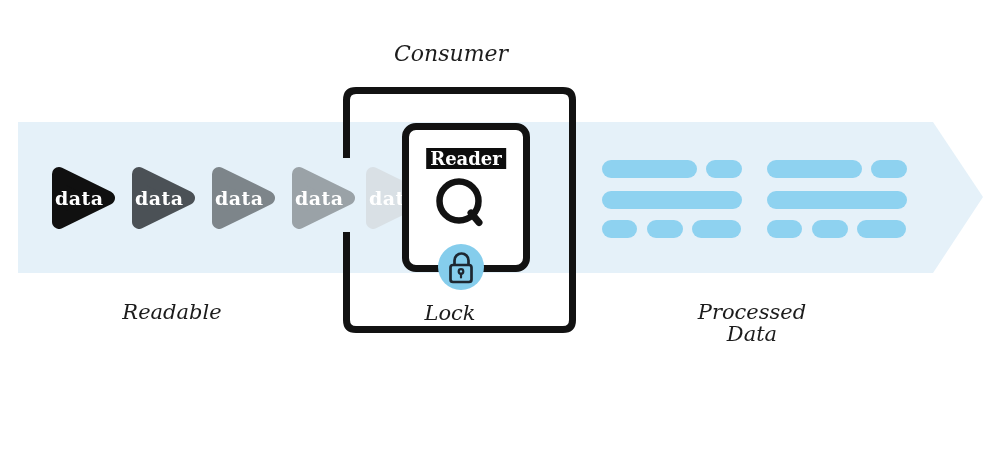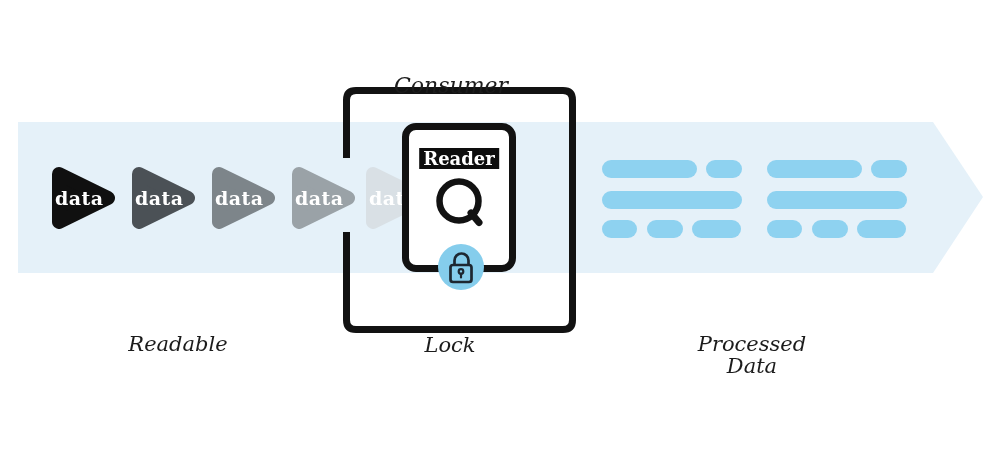--- a/index.html
+++ b/index.html
@@ -16,21 +16,20 @@
 
   .label {
     position: absolute;
     transform: translateX(-50%);
     font-style: italic;
     font-size: 21px;
     line-height: 22px;
     color: #1c1c1c;
     text-align: center;
     white-space: nowrap;
-    margin-top: 32px;
   }
   .label .line { display: block; }
 
   .chunk {
     position: absolute;
     width: 64px;
     height: 62px;
   }
   .chunk-label {
     position: absolute;
@@ -46,21 +45,21 @@
   .bar {
     position: absolute;
     height: 18px;
     border-radius: 9px;
   }
 
   .reader-card {
     position: absolute;
     left: 402px;
     top: 123px;
-    width: 114px;
+    width: 128px;
     height: 149px;
     box-sizing: border-box;
     background: #ffffff;
     border: 7px solid #121212;
     border-radius: 14px;
   }
   .reader-tag {
     position: absolute;
     left: 50%;
     top: 18px;
@@ -158,21 +157,21 @@
     <svg width="46" height="46">
       <path d="M 16.5 21.5 L 16.5 16.5 A 7 7 0 0 1 30.5 16.5 L 30.5 21.5" fill="none" stroke-width="2.7" stroke="#1d2731"></path>
       <rect x="12.5" y="21" width="21" height="17" rx="2.5" fill="none" stroke-width="2.7" stroke="#1d2731"></rect>
       <circle cx="23" cy="27.5" r="2.3" fill="none" stroke-width="2.2" stroke="#1d2731"></circle>
       <line x1="23" y1="29.5" x2="23" y2="33.5" stroke-width="2.2" stroke-linecap="round" stroke="#1d2731"></line>
     </svg>
   </div>
 
   <div class="label" style="left:451px;top:43px;font-size:22px">Consumer</div>
 
-  <div class="label" style="left:178px;top:301px">
+  <div class="label" style="left:172px;top:301px">
     <span class="line">Readable</span>
   </div>
 
   <div class="label" style="left:450px;top:302px">Lock</div>
 
   <div class="label" style="left:752px;top:301px">
     <span class="line">Processed</span>
     <span class="line">Data</span>
   </div>
 

